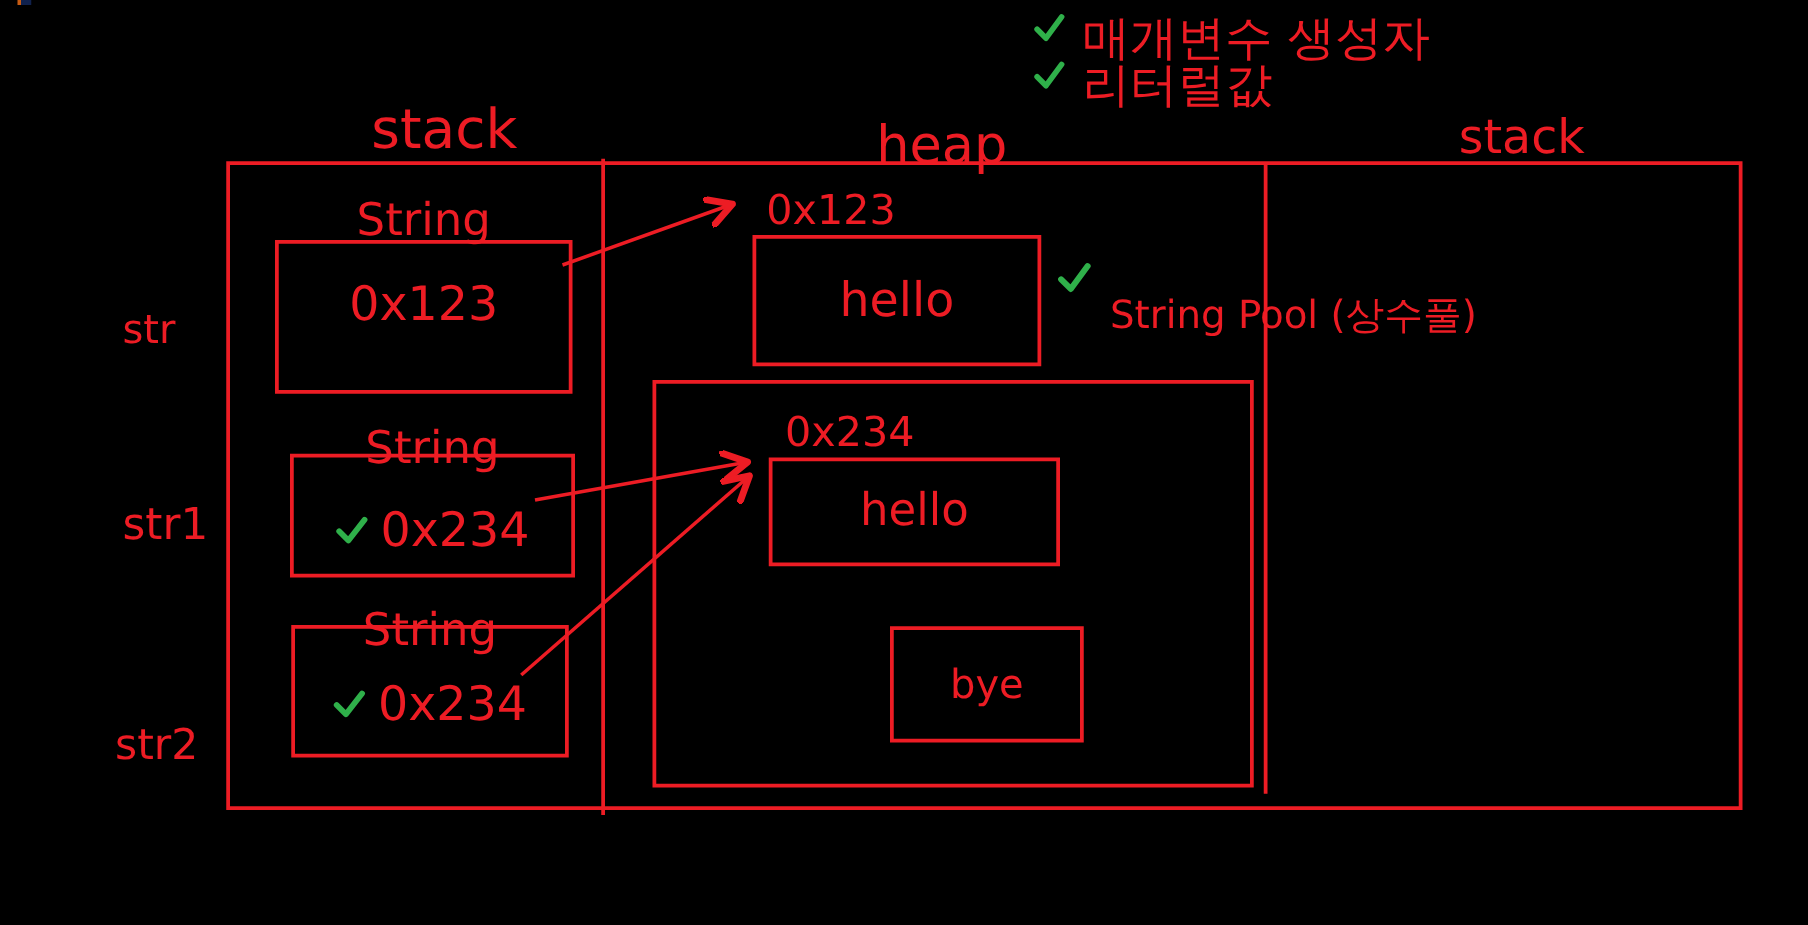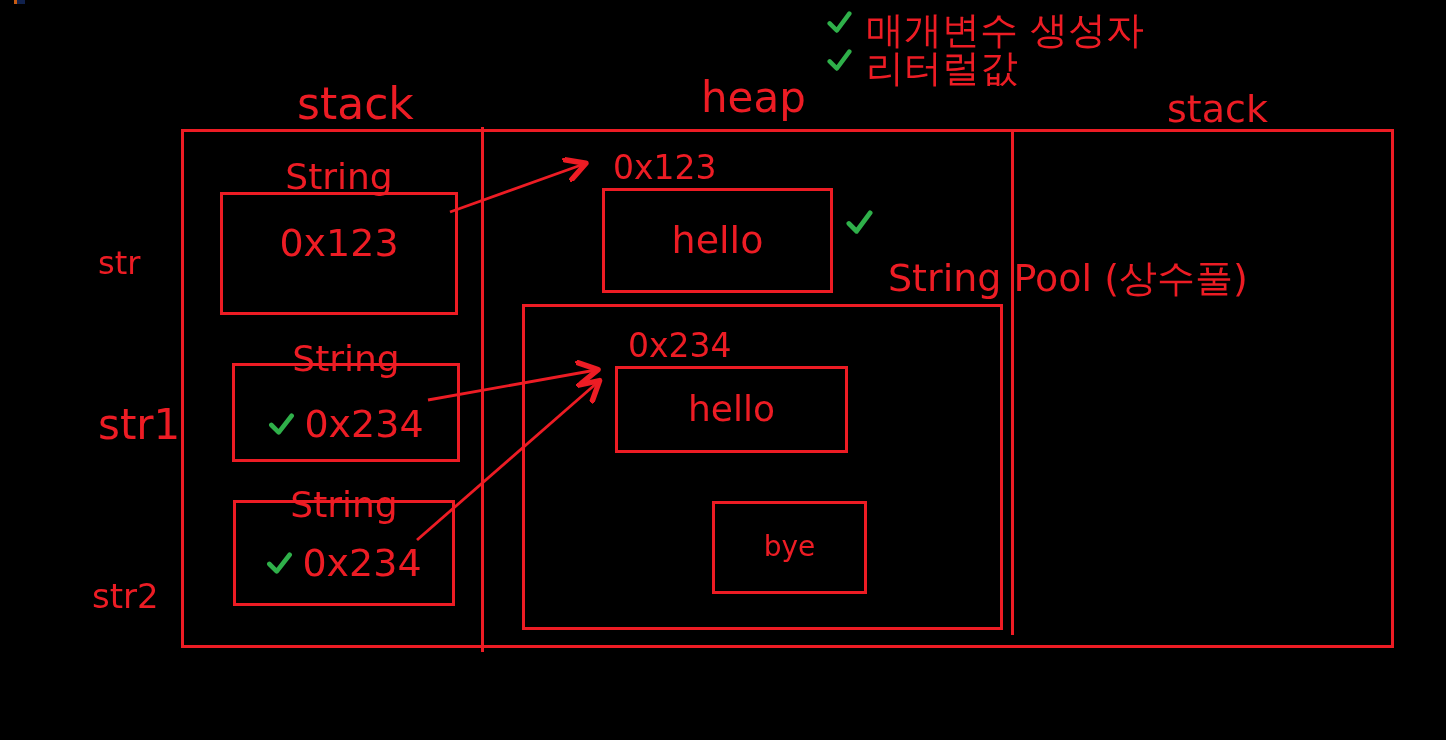--- a/index.html
+++ b/index.html
@@ -30,29 +30,29 @@
     <span class="lbl" style="position:static;font-size:38px">매개변수 생성자</span>
   </div>
   <div class="anno" style="left:827px;top:48px">
     <svg class="check" width="25" height="25" viewBox="0 0 28 28">
       <polyline points="3,15 11,23 25,4" fill="none" stroke="#2fb04a" stroke-width="5" stroke-linecap="round" stroke-linejoin="round"></polyline>
     </svg>
     <span class="lbl" style="position:static;font-size:38px">리터럴값</span>
   </div>
 
   <div class="lbl" style="left:297px;top:80px;font-size:44px">stack</div>
-  <div class="lbl" style="left:701px;top:75px;font-size:42px">heap</div>
+  <div class="lbl" style="left:701px;top:93px;font-size:42px">heap</div>
   <div class="lbl" style="left:1167px;top:89px;font-size:38px">stack</div>
 
   <div class="box" style="left:181px;top:129px;width:1213px;height:519px"></div>
   <div class="vline" style="left:481px;top:127px;height:525px"></div>
   <div class="vline" style="left:1011px;top:131px;height:504px"></div>
 
   <div class="lbl" style="left:98px;top:246px;font-size:32px">str</div>
-  <div class="lbl" style="left:98px;top:402px;font-size:42px">str1</div>
+  <div class="lbl" style="left:98px;top:402px;font-size:35px">str1</div>
   <div class="lbl" style="left:92px;top:578px;font-size:34px">str2</div>
 
   <div class="lbl" style="left:220px;top:158px;width:238px;text-align:center;font-size:36px">String</div>
   <div class="box" style="left:220px;top:192px;width:238px;height:123px;padding-bottom:20px">
     <span class="lbl" style="position:static;font-size:38px">0x123</span>
   </div>
 
   <div class="lbl" style="left:232px;top:340px;width:228px;text-align:center;font-size:36px;z-index:2">String</div>
   <div class="box" style="left:232px;top:363px;width:228px;height:99px;padding-top:25px">
     <span class="valrow">
@@ -74,29 +74,29 @@
   </div>
 
   <div class="lbl" style="left:613px;top:150px;font-size:33px">0x123</div>
   <div class="box" style="left:602px;top:188px;width:231px;height:105px">
     <span class="lbl" style="position:static;font-size:38px">hello</span>
   </div>
   <svg style="position:absolute;left:846px;top:209px" width="27" height="27" viewBox="0 0 28 28">
     <polyline points="3,15 11,23 25,4" fill="none" stroke="#2fb04a" stroke-width="5" stroke-linecap="round" stroke-linejoin="round"></polyline>
   </svg>
 
-  <div class="lbl" style="left:888px;top:258px;font-size:38px;z-index:2">String Pool (상수풀)</div>
+  <div class="lbl" style="left:888px;top:236px;font-size:31px;z-index:2">String Pool (상수풀)</div>
   <div class="box" style="left:522px;top:304px;width:481px;height:326px"></div>
 
   <div class="lbl" style="left:628px;top:328px;font-size:33px">0x234</div>
   <div class="box" style="left:615px;top:366px;width:233px;height:87px">
     <span class="lbl" style="position:static;font-size:36px">hello</span>
   </div>
   <div class="box" style="left:712px;top:501px;width:155px;height:93px">
-    <span class="lbl" style="position:static;font-size:28px">bye</span>
+    <span class="lbl" style="position:static;font-size:32px">bye</span>
   </div>
 
   <svg class="overlay" width="1446" height="740" viewBox="0 0 1446 740">
     <defs>
       <marker id="arrowhead" viewBox="0 0 12 12" refX="9" refY="6" markerWidth="9" markerHeight="9" orient="auto-start-reverse">
         <path d="M1,1 L10,6 L1,11" fill="none" stroke="#ed1c24" stroke-width="2.6" stroke-linecap="round" stroke-linejoin="round"></path>
       </marker>
     </defs>
     <line x1="450" y1="212" x2="584" y2="164" stroke="#ed1c24" stroke-width="2.8" marker-end="url(#arrowhead)"></line>
     <line x1="428" y1="400" x2="596" y2="370" stroke="#ed1c24" stroke-width="2.8" marker-end="url(#arrowhead)"></line>

